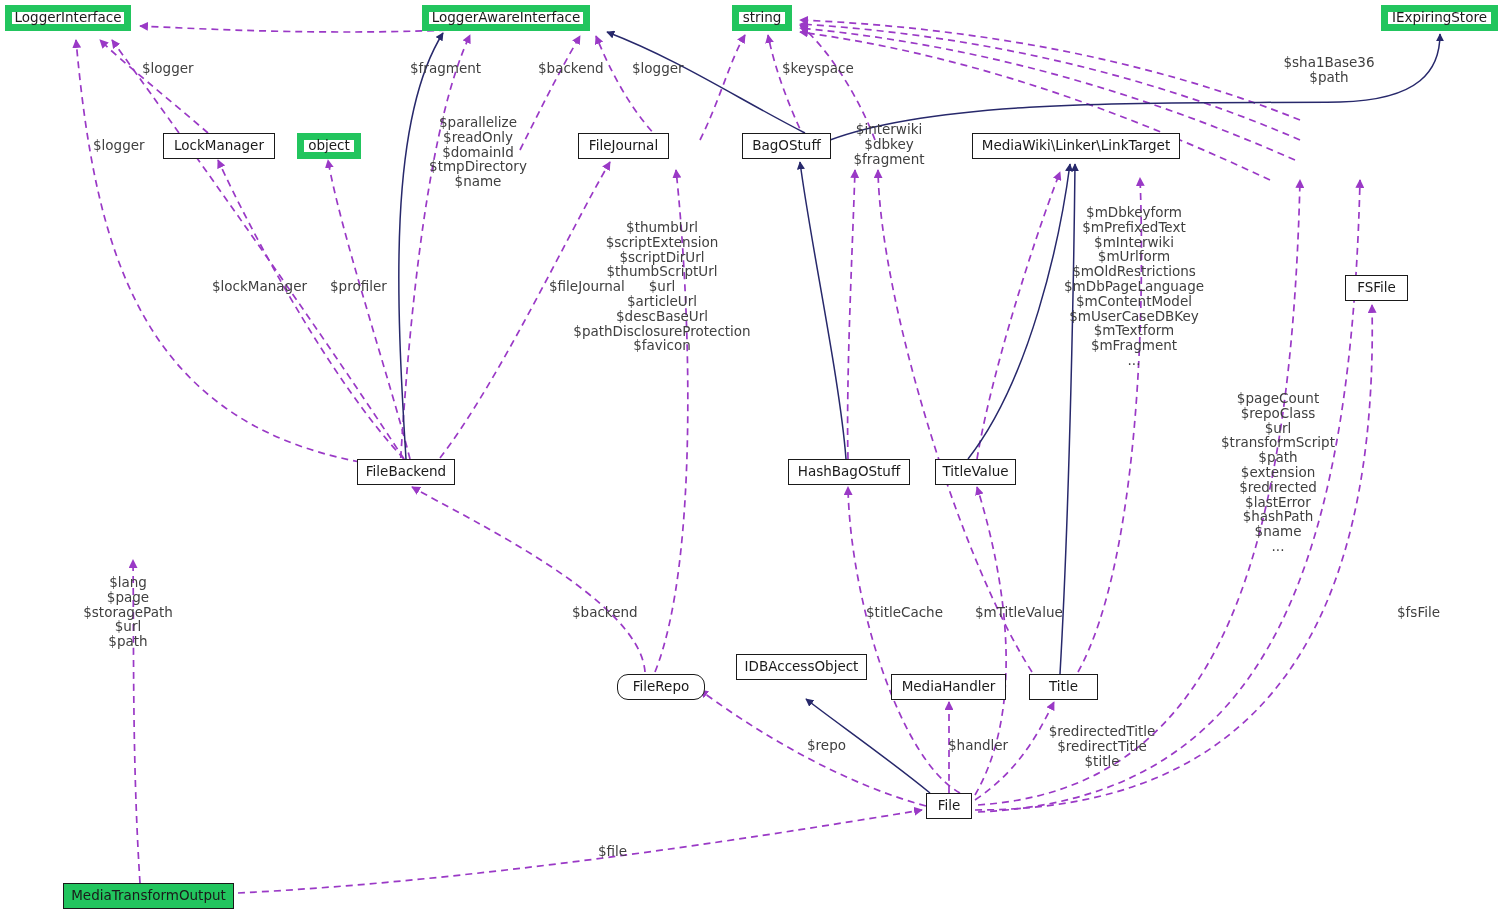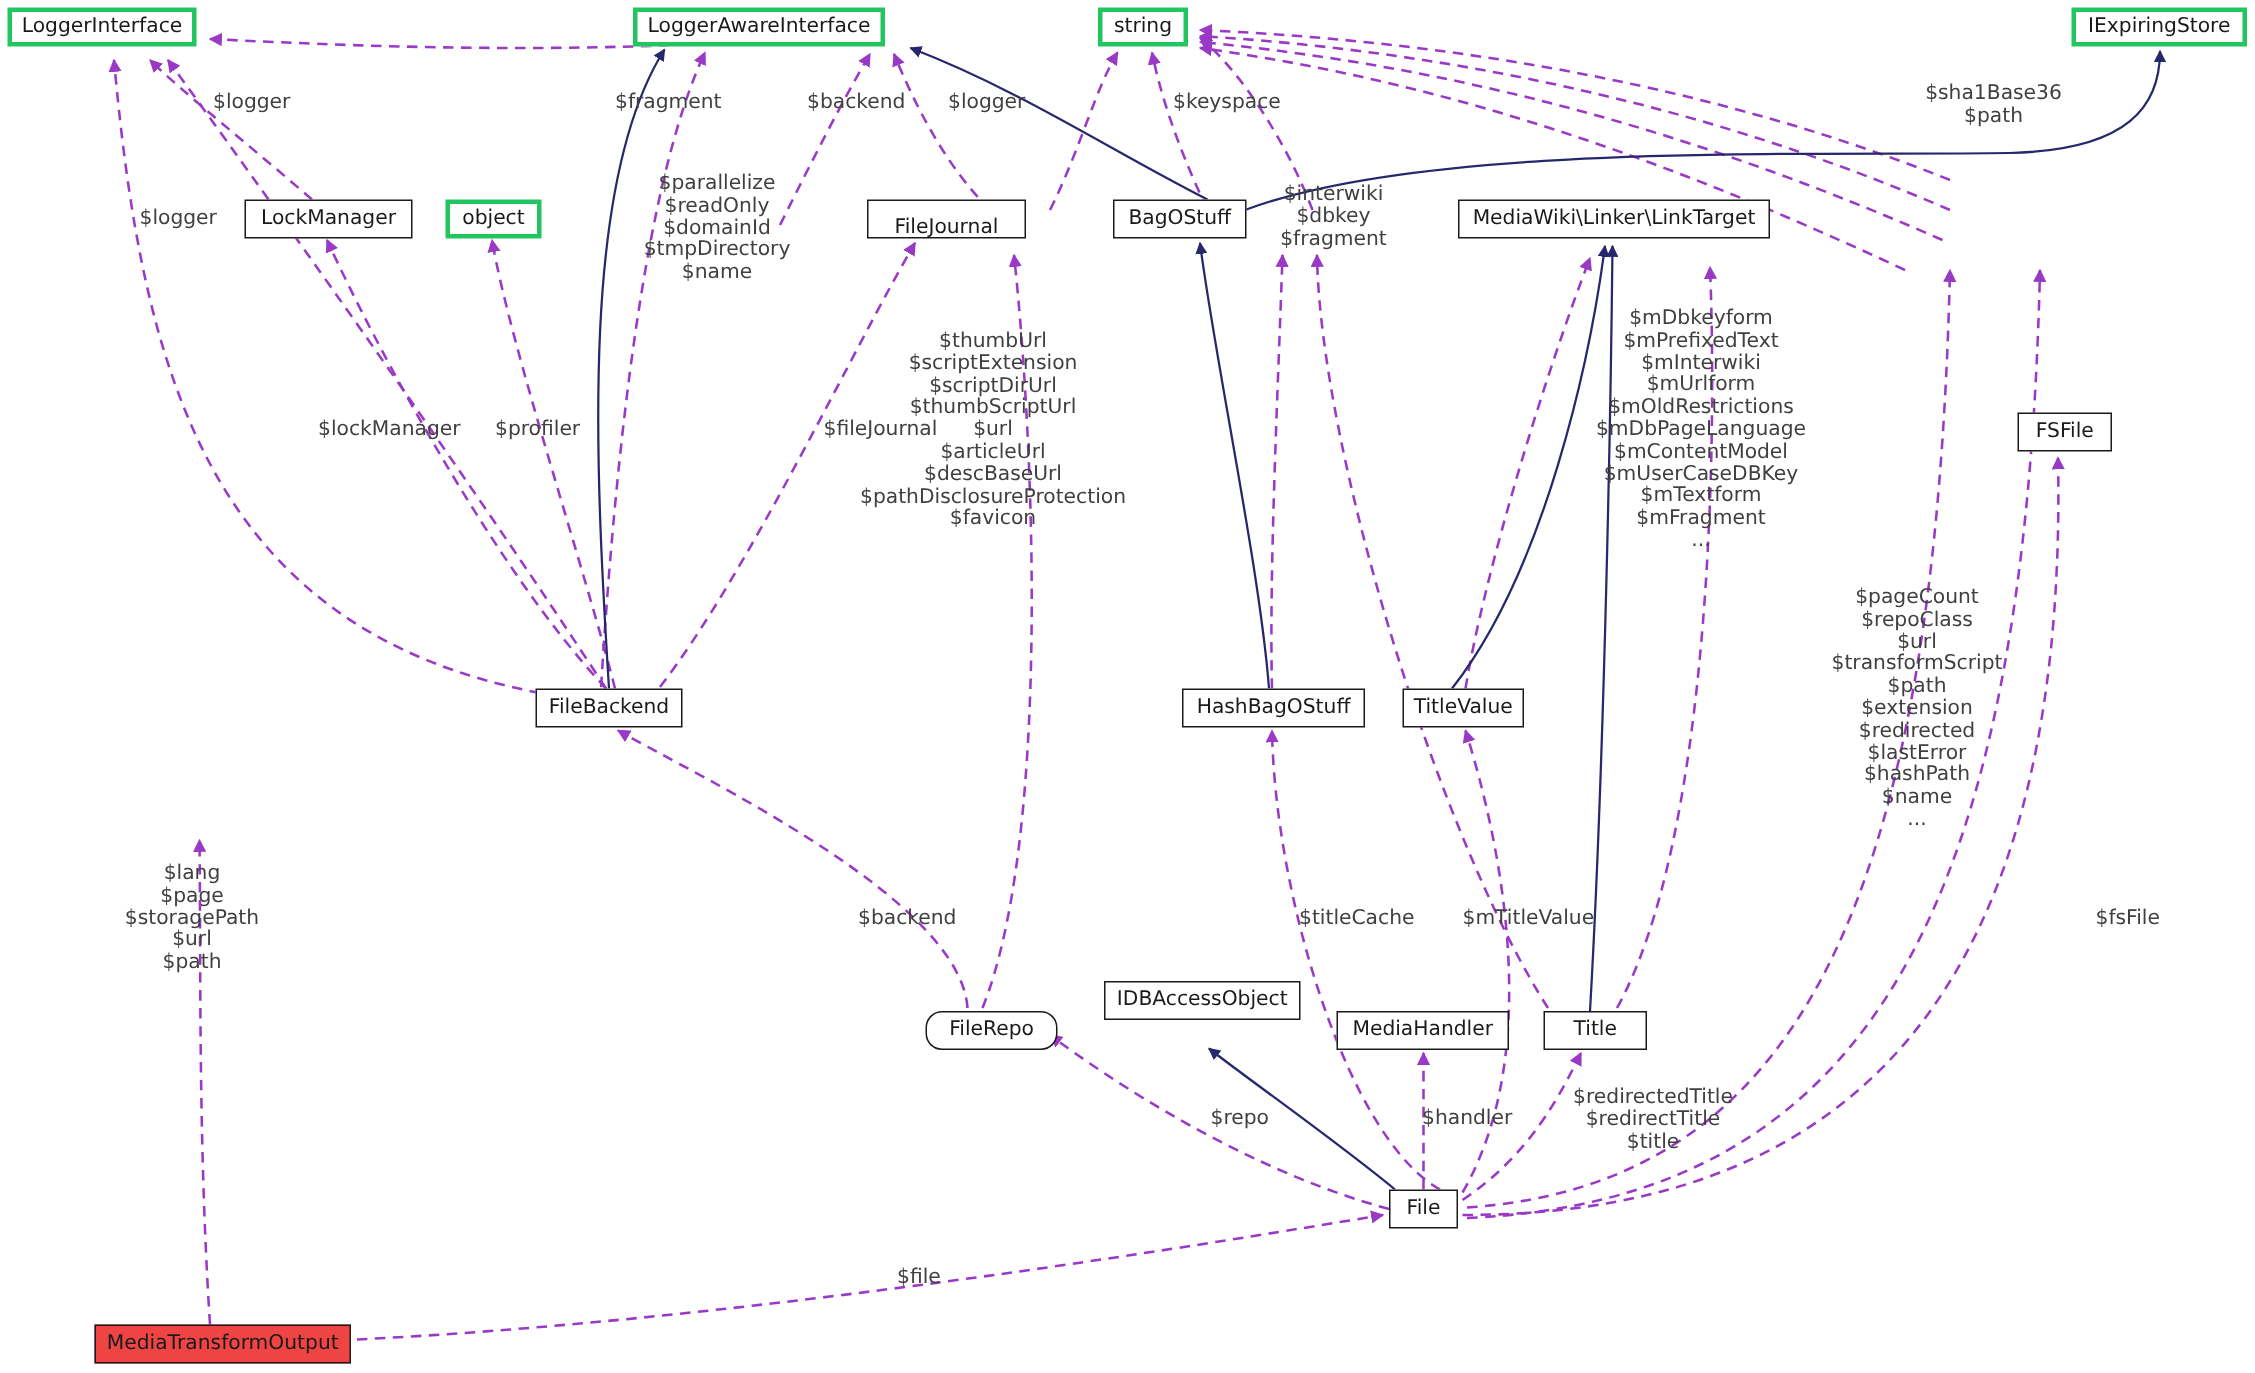--- a/index.html
+++ b/index.html
@@ -20,37 +20,37 @@
     left: 0;
     top: 0;
     width: 1503px;
     height: 915px;
     pointer-events: none;
   }
   .node {
     position: absolute;
     box-sizing: border-box;
     background: #ffffff;
-    border: 3px solid #22c55e;
+    border: 7px solid #22c55e;
     color: #1a1a1a;
     font-size: 13.5px;
     line-height: 1;
     display: flex;
     align-items: center;
     justify-content: center;
     white-space: nowrap;
     padding: 0 7px;
     height: 26px;
     z-index: 5;
   }
   .node.strong {
     border: 1.6px solid #1a1a1a;
   }
   .node.current {
-    background: #ef4444;
+    background: #22c55e;
     border: 1.6px solid #1a1a1a;
   }
   .elabel {
     position: absolute;
     color: #404040;
     font-size: 13.5px;
     line-height: 14.8px;
     text-align: center;
     white-space: pre;
     z-index: 4;
@@ -161,21 +161,21 @@
       </div>
       <div class="node" style="left: 1381px; top: 5px; width: 117px;">
         <span>IExpiringStore</span>
       </div>
       <div class="node strong" style="left: 163px; top: 133px; width: 112px;">
         <span>LockManager</span>
       </div>
       <div class="node" style="left: 297px; top: 133px; width: 64px;">
         <span>object</span>
       </div>
-      <div class="node strong" style="left: 578px; top: 133px; width: 106px; align-items: flex-end;">
+      <div class="node strong" style="left: 578px; top: 133px; width: 91px;">
         <span>FileJournal</span>
       </div>
       <div class="node strong" style="left: 742px; top: 133px; width: 89px;">
         <span>BagOStuff</span>
       </div>
       <div class="node strong" style="left: 972px; top: 133px; width: 208px;">
         <span>MediaWiki\Linker\LinkTarget</span>
       </div>
       <div class="node strong" style="left: 1345px; top: 275px; width: 63px;">
         <span>FSFile</span>

